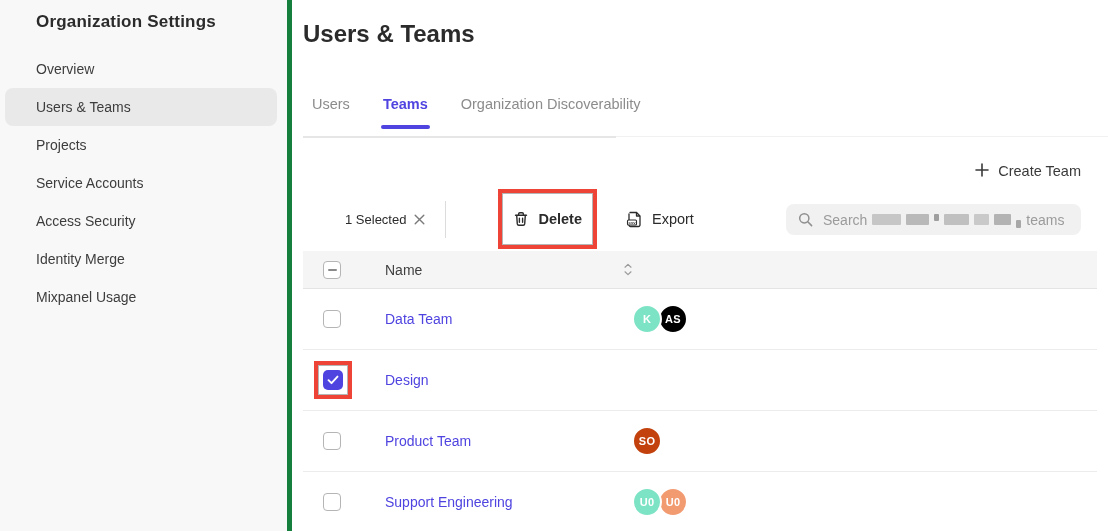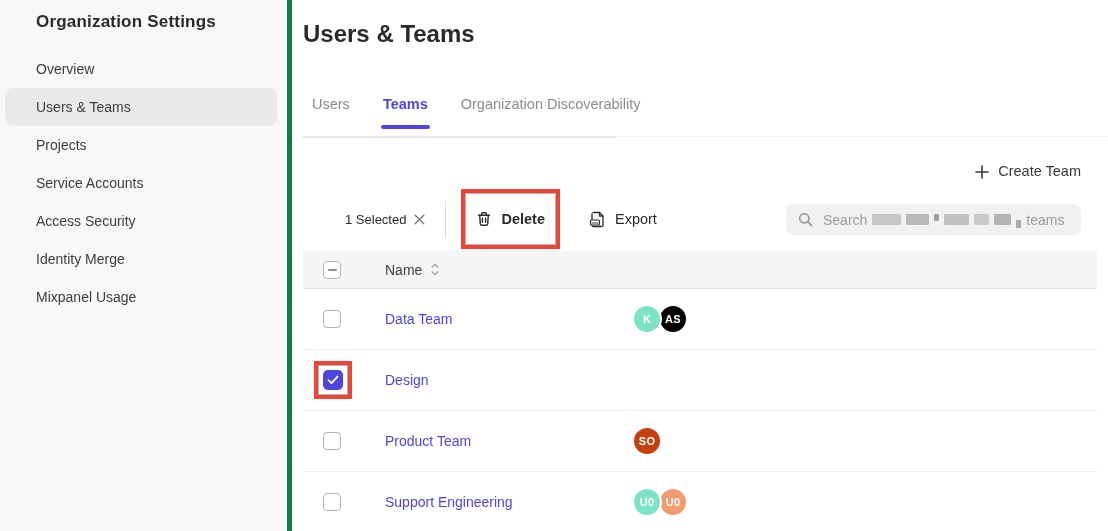--- a/index.html
+++ b/index.html
@@ -24,50 +24,50 @@
   
   .tabs { position:absolute; left:58px; top:96px; display:flex; gap:29px; }
   .tab { position:relative; font-size:14.5px; color:#8c8c8c; padding:0 2px 22px 2px; cursor:pointer; }
   .tab.active { color:var(--accent,#4f44e0); font-weight:700; }
   .tab.active::after { content:""; position:absolute; left:0; right:0; top:29px; height:4px;
     border-radius:2px; background:var(--accent,#4f44e0); }
   .tabs-border-dark { position:absolute; left:51px; top:136px; width:313px; height:2px; background:#e6e6e6; }
   .tabs-border-light { position:absolute; left:364px; top:136px; right:0; height:1px; background:#f1f1f1; }
 
   
-  .create-team { position:absolute; top:163px; right:27px; display:flex; align-items:flex-end; gap:9px;
+  .create-team { position:absolute; top:163px; right:27px; display:flex; align-items:flex-start; gap:9px;
     font-size:14.5px; font-weight:500; color:#3a3a3a; cursor:pointer; }
 
   
   .toolbar { position:absolute; left:93px; top:197px; height:44px; display:flex; align-items:center; }
   .selected-count { font-size:13px; font-weight:500; color:#2b2b2b; }
   .clear-btn { margin-left:8px; display:flex; align-items:center; cursor:pointer; }
   .v-divider { margin-left:20px; width:1px; height:37px; background:#dcdcdc; }
   .annotation { border:4px solid var(--annotation,#ee4437); box-shadow:inset 0 0 0 1px rgba(120,120,120,.55); background:#fff; }
-  .delete-annotation { margin-left:15px; padding:18px 11px; display:flex; align-items:center; }
+  .delete-annotation { margin-left:52px; padding:18px 11px; display:flex; align-items:center; }
   .icon-btn { display:flex; align-items:center; gap:9px; font-size:14.5px; font-weight:600; color:#2b2b2b; cursor:pointer; background:none; border:none; font-family:inherit; }
   .export-btn { margin-left:29px; font-weight:500; }
 
   
   .search-box { position:absolute; top:204px; right:27px; width:295px; height:31px;
     background:var(--search-bg,#f1f1f1); border-radius:8px; display:flex; align-items:center;
     padding-left:12px; cursor:text; }
   .search-ph { margin-left:10px; display:flex; align-items:center; gap:5px; font-size:14px; color:#9b9b9b; white-space:nowrap; }
   .redact { display:inline-block; height:11px; border-radius:1px; }
   .r1{width:29px;background:#c6c6c6;} .r2{width:23px;background:#b9b9b9;}
   .r3{width:5px;height:7px;background:#9f9f9f;align-self:flex-start;margin-top:2px;}
   .r4{width:25px;background:#c0c0c0;} .r5{width:15px;background:#c9c9c9;}
   .r6{width:17px;background:#b3b3b3;} .r7{width:5px;height:8px;background:#a8a8a8;align-self:flex-end;}
 
   
   .table { position:absolute; left:51px; top:251px; width:794px; }
   .thead { height:38px; background:var(--thead-bg,#f5f5f5); border-bottom:1px solid #e4e4e4;
     display:flex; align-items:center; padding-left:20px; }
   .col-check { width:62px; display:flex; align-items:center; }
-  .col-name { width:247px; display:flex; align-items:center; gap:9px; }
+  .col-name { width:247px; display:flex; align-items:center; gap:9px;justify-content:space-between; }
   .col-name-header { font-size:14px; color:#3f3f3f; cursor:pointer; }
   .row { height:61px; border-bottom:1px solid #ececec; display:flex; align-items:center; padding-left:20px; }
   .team-link { font-size:14px; color:var(--accent,#4f44e0); cursor:pointer; }
 
   .checkbox { width:18px; height:18px; border:1.5px solid #b5b5b5; border-radius:4px; background:#fff;
     display:flex; align-items:center; justify-content:center; cursor:pointer; }
   .checkbox .minus { width:9px; height:2px; background:#8a8a8a; border-radius:1px; }
   .checkbox.checked { width:20px; height:20px; border:none; border-radius:5px; background:var(--accent,#4f44e0); }
   .check-annotation { margin-left:-9px; padding:5px; display:flex; }
 

